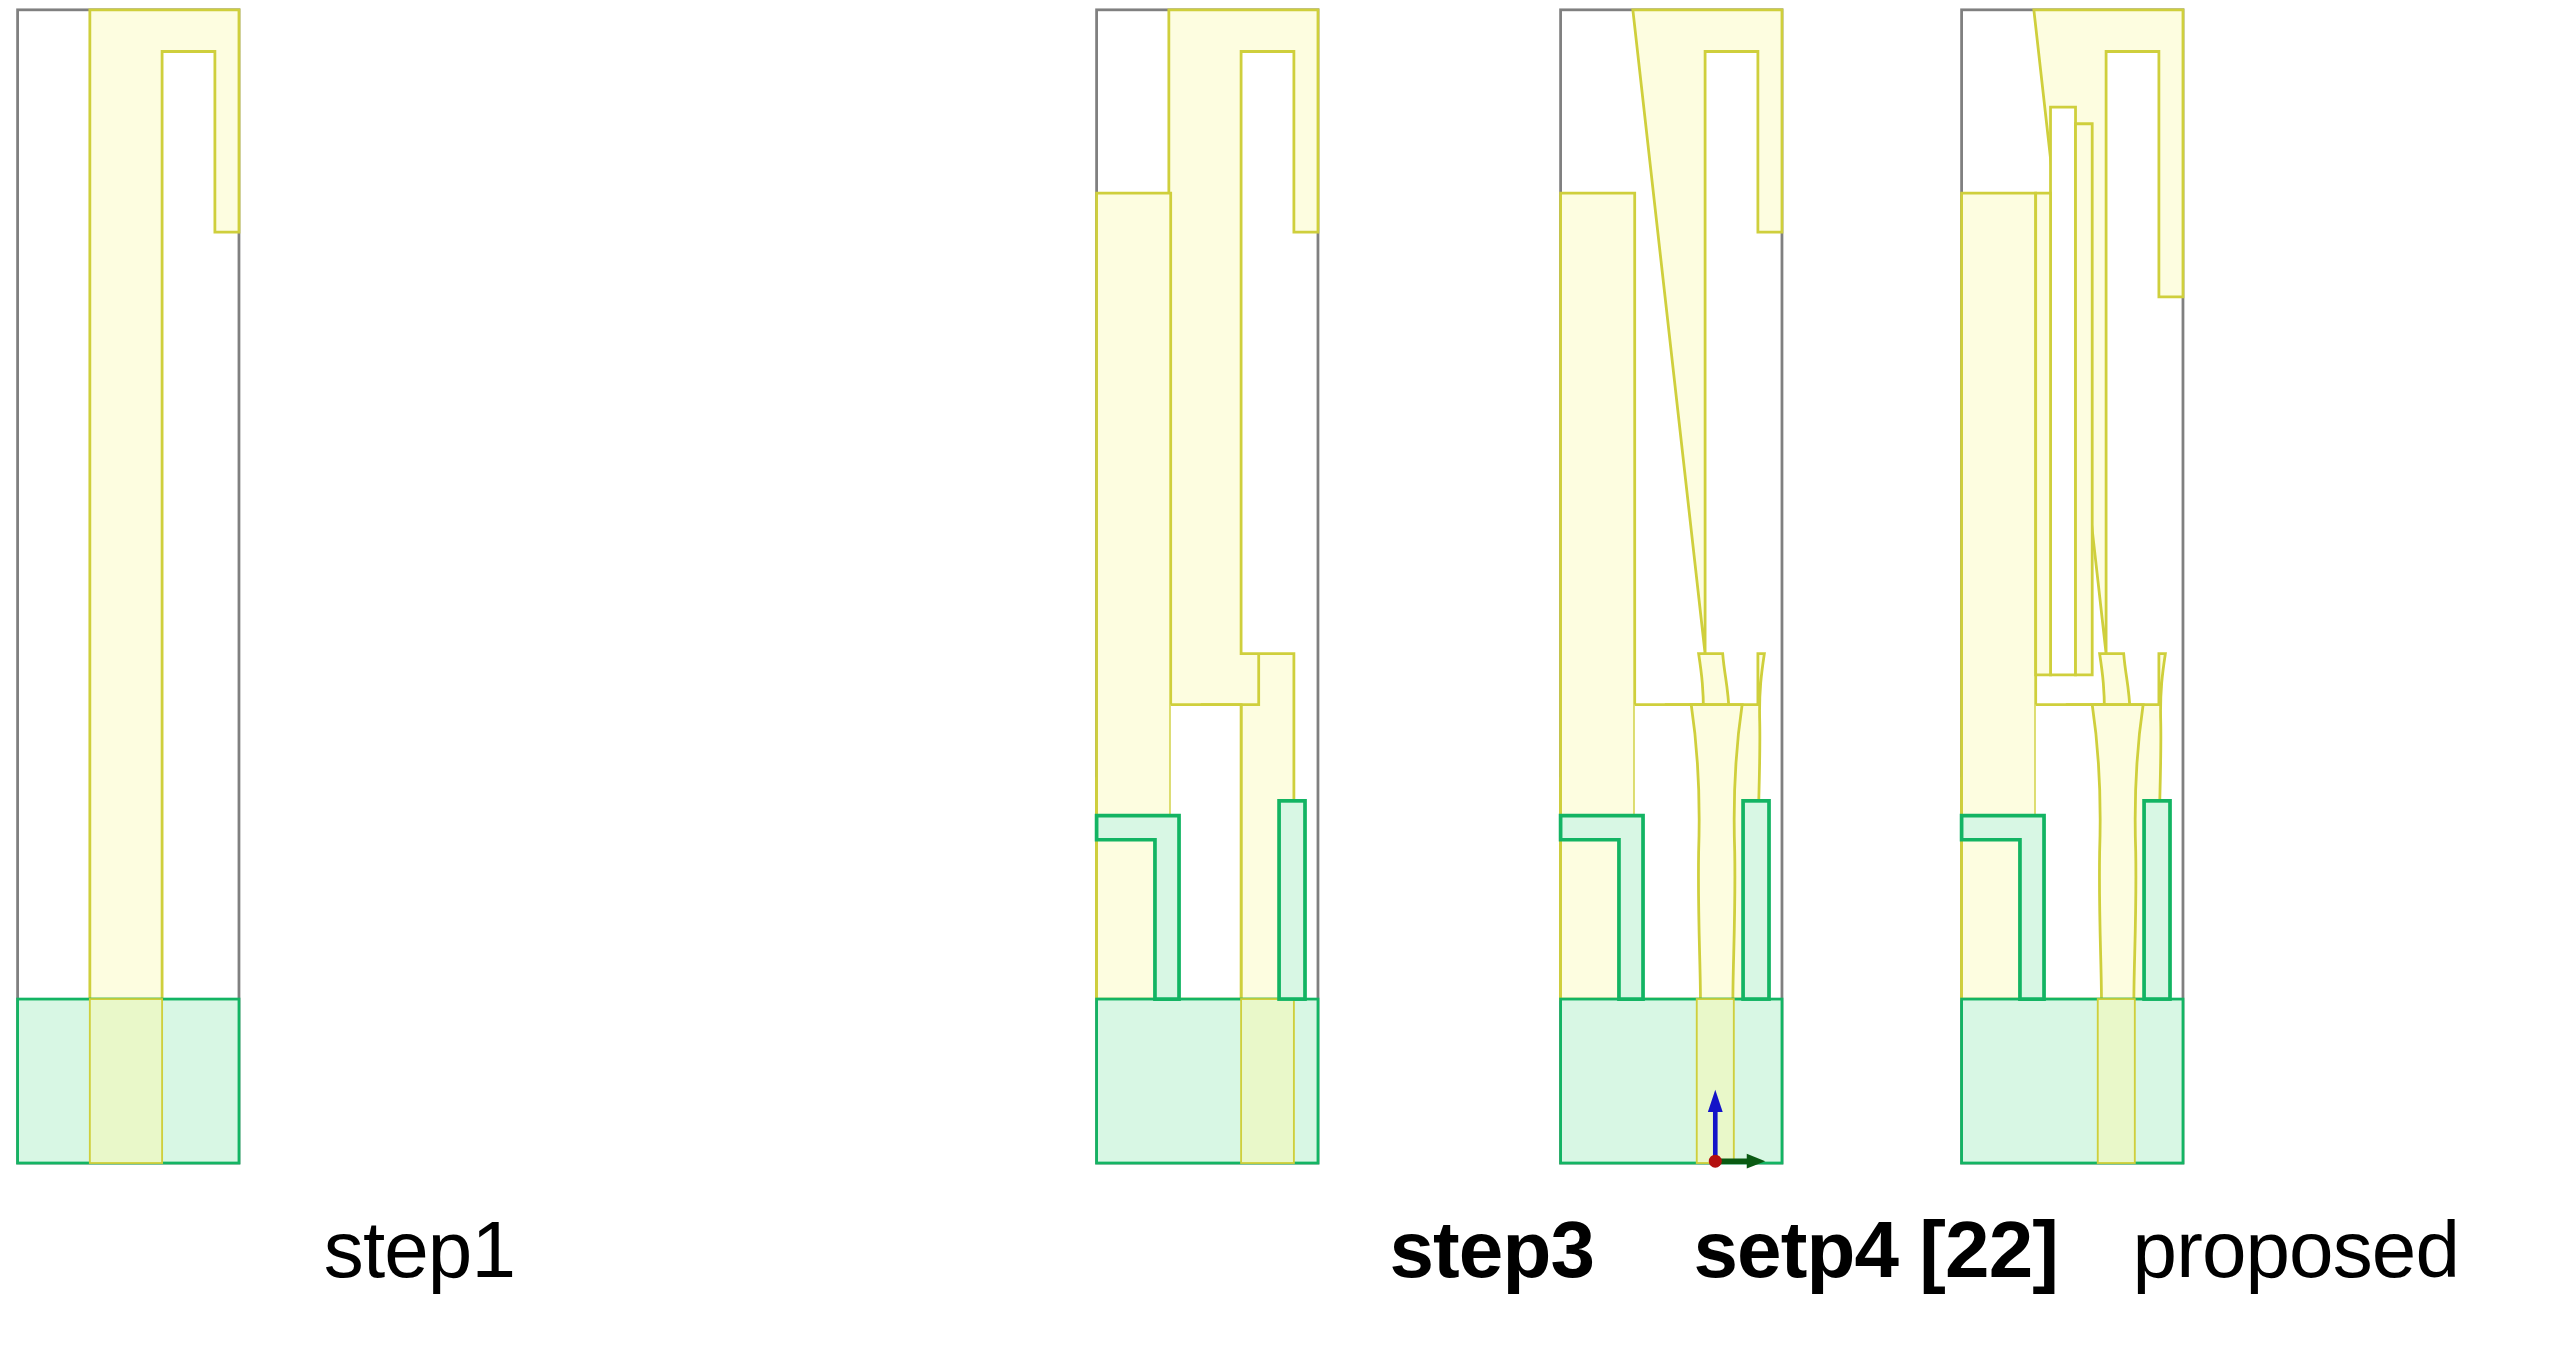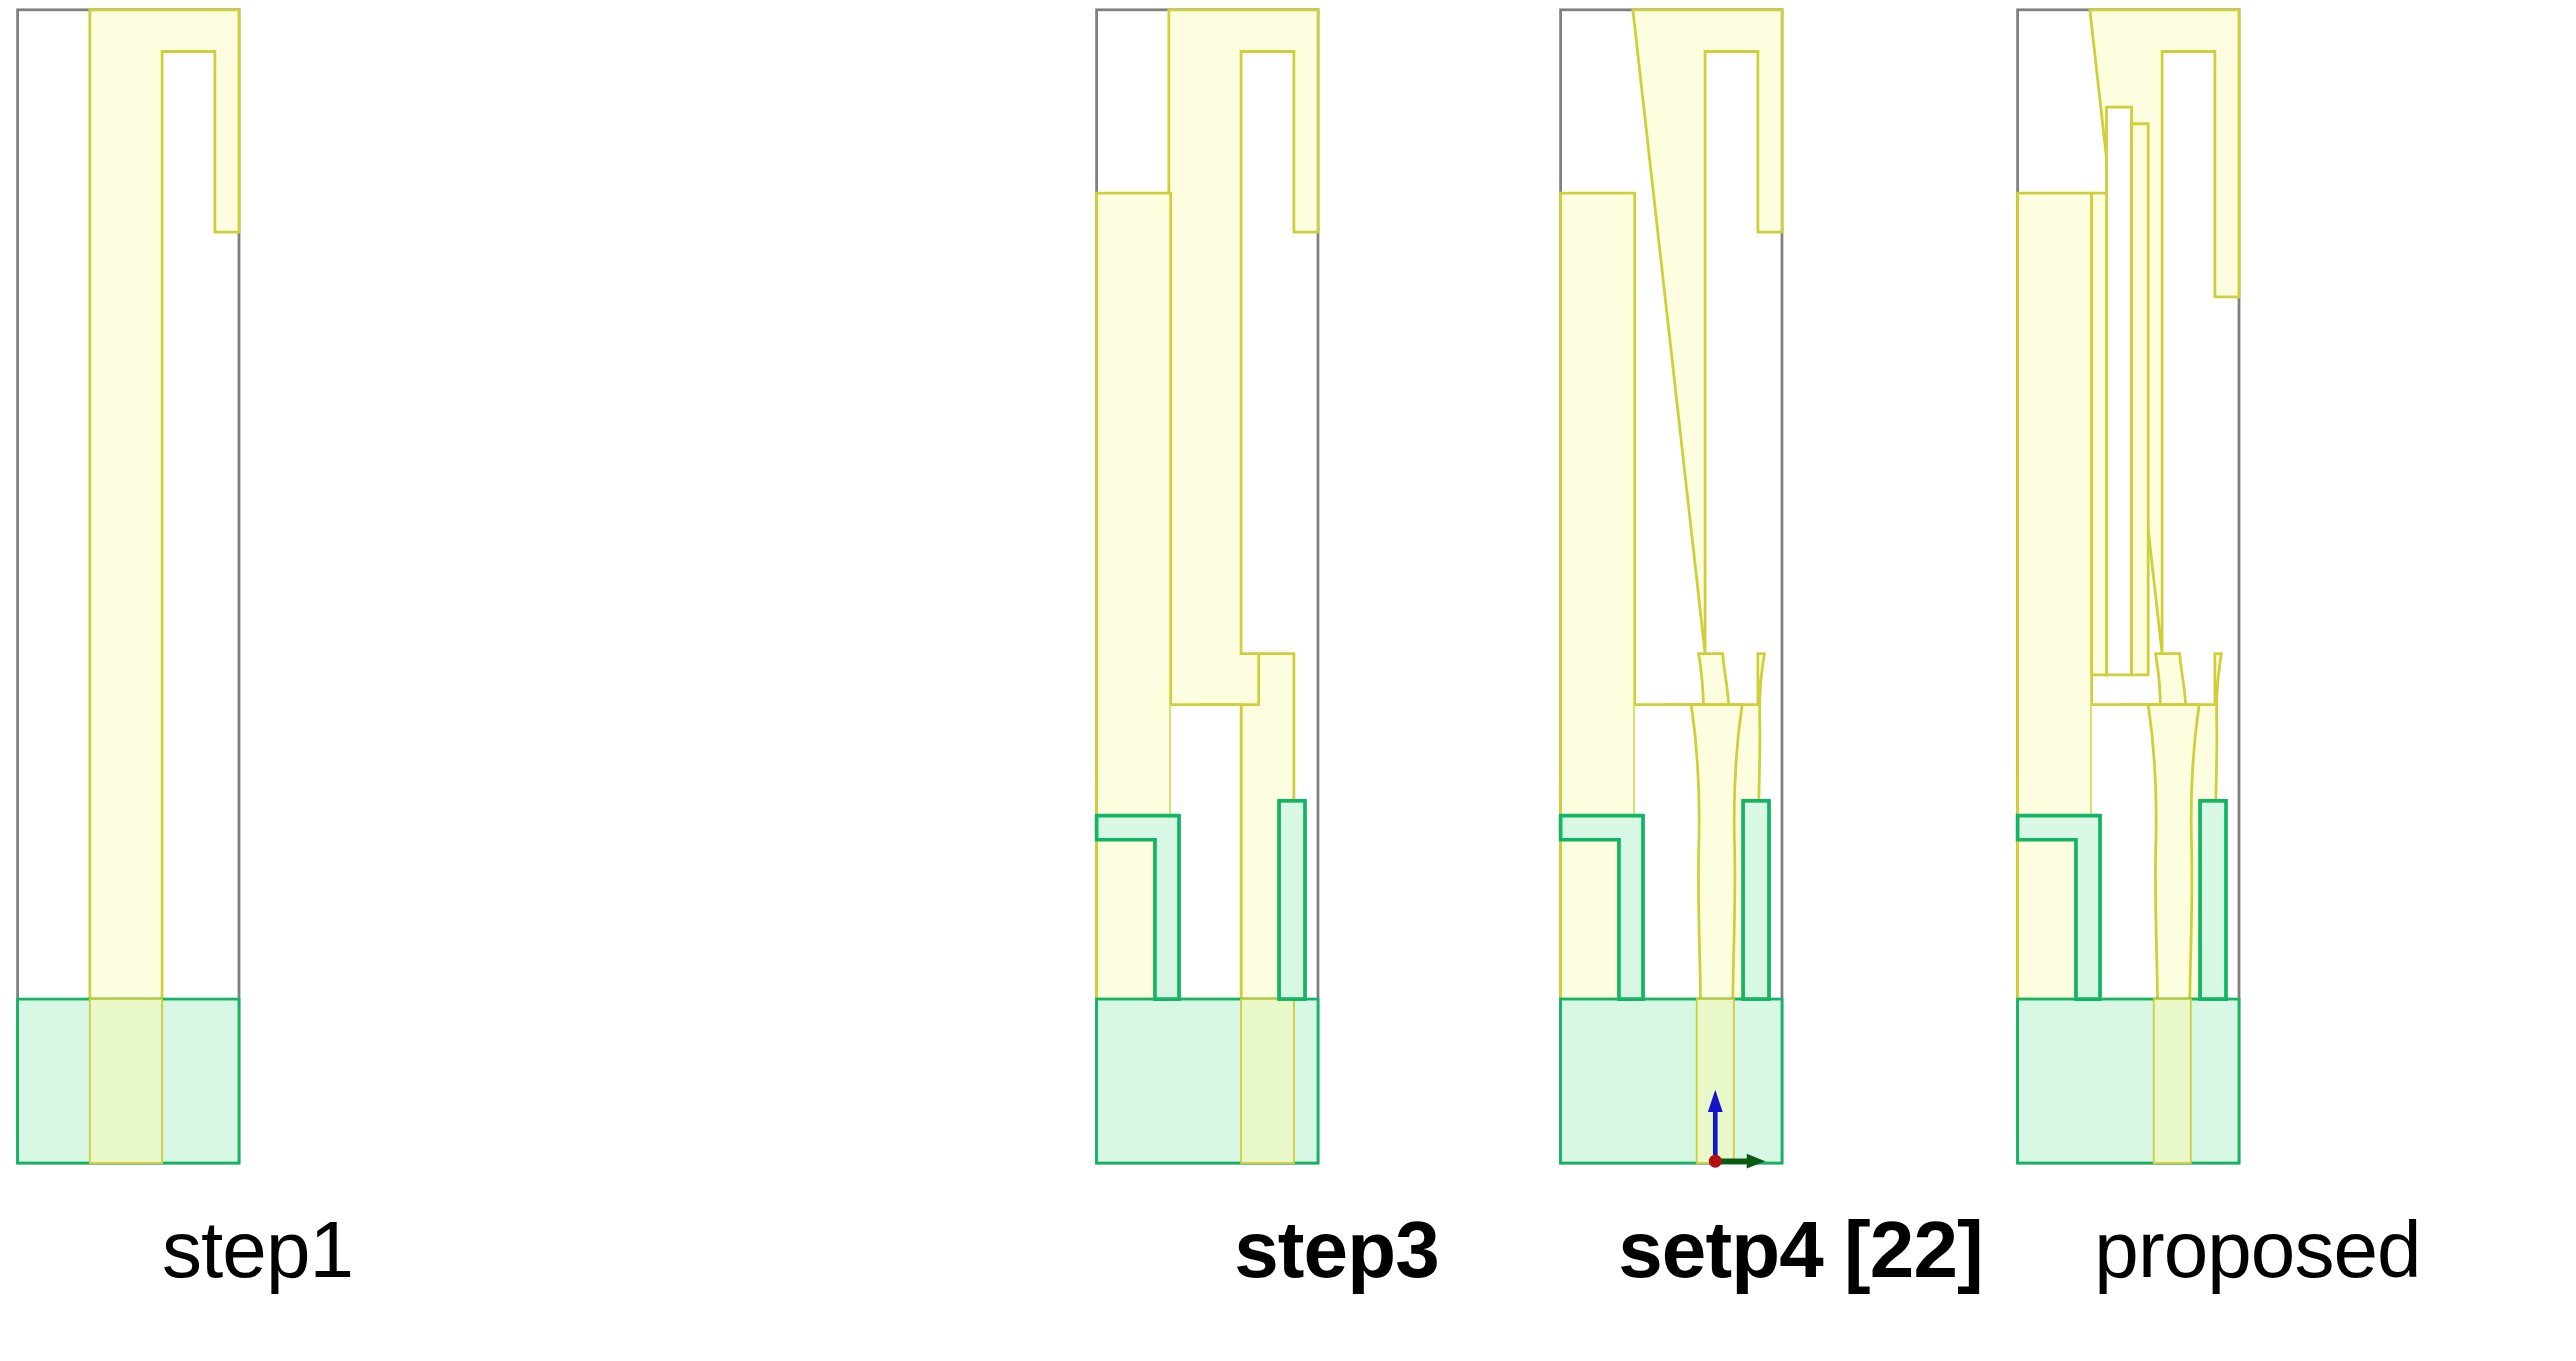--- a/index.html
+++ b/index.html
@@ -2,21 +2,21 @@
 <html style="font-size:15px"><head>
 <meta charset="utf-8">
 <style>
   html,body{margin:0;padding:0;background:#ffffff;}
   body{width:2576px;height:1362px;font-family:"Liberation Sans",sans-serif;overflow:hidden;}
   #stage{position:relative;width:2576px;height:1362px;background:#fff;}
   .panel{position:absolute;top:0;width:515px;height:1362px;}
   .panel svg{display:block;}
   .caption{
     position:absolute;left:0;width:515px;top:1210px;
-    text-align:center;font-size:80px;line-height:1;color:#000;
+    text-align:right;font-size:80px;line-height:1;color:#000;
     font-family:"Liberation Sans",sans-serif;letter-spacing:-0.9px;
     white-space:nowrap;
   }
 </style>
 </head>
 <body>
 
 <div id="stage">
 
   <div class="panel" style="left:0px;">
@@ -83,21 +83,21 @@
         <line x1="186" y1="1253" x2="186" y2="1190" stroke="#1414c8" stroke-width="5"></line>
         <polygon points="186,1176 178,1200 194,1200" fill="#1414c8"></polygon>
         <line x1="186" y1="1253" x2="225" y2="1253" stroke="#0a5a12" stroke-width="6"></line>
         <polygon points="240,1253 220,1245 220,1261" fill="#0a5a12"></polygon>
         <circle cx="186" cy="1253" r="7" fill="#b41010"></circle>
       </g>
     </svg>
     <div class="caption">setp4 [22]</div>
   </div>
 
-  <div class="panel" style="left:2000px;">
+  <div class="panel" style="left:1944px;">
     <svg width="515" height="1196" viewBox="0 0 556 1290">
       <rect x="19" y="10" width="239" height="1245" fill="#ffffff" stroke="#808080" stroke-width="3"></rect>
       <path d="M97,10 L258,10 L258,320 L232,320 L232,55 L175,55 L175,705 L194,705
                C196,730 200,740 201,770
                C202,830 199,900 200,960
                C200,1010 201,1050 201,1078
                L232,1078
                C231,1040 233,1000 232,955
                C231,890 235,830 234,780
                C233,745 236,725 239,705

